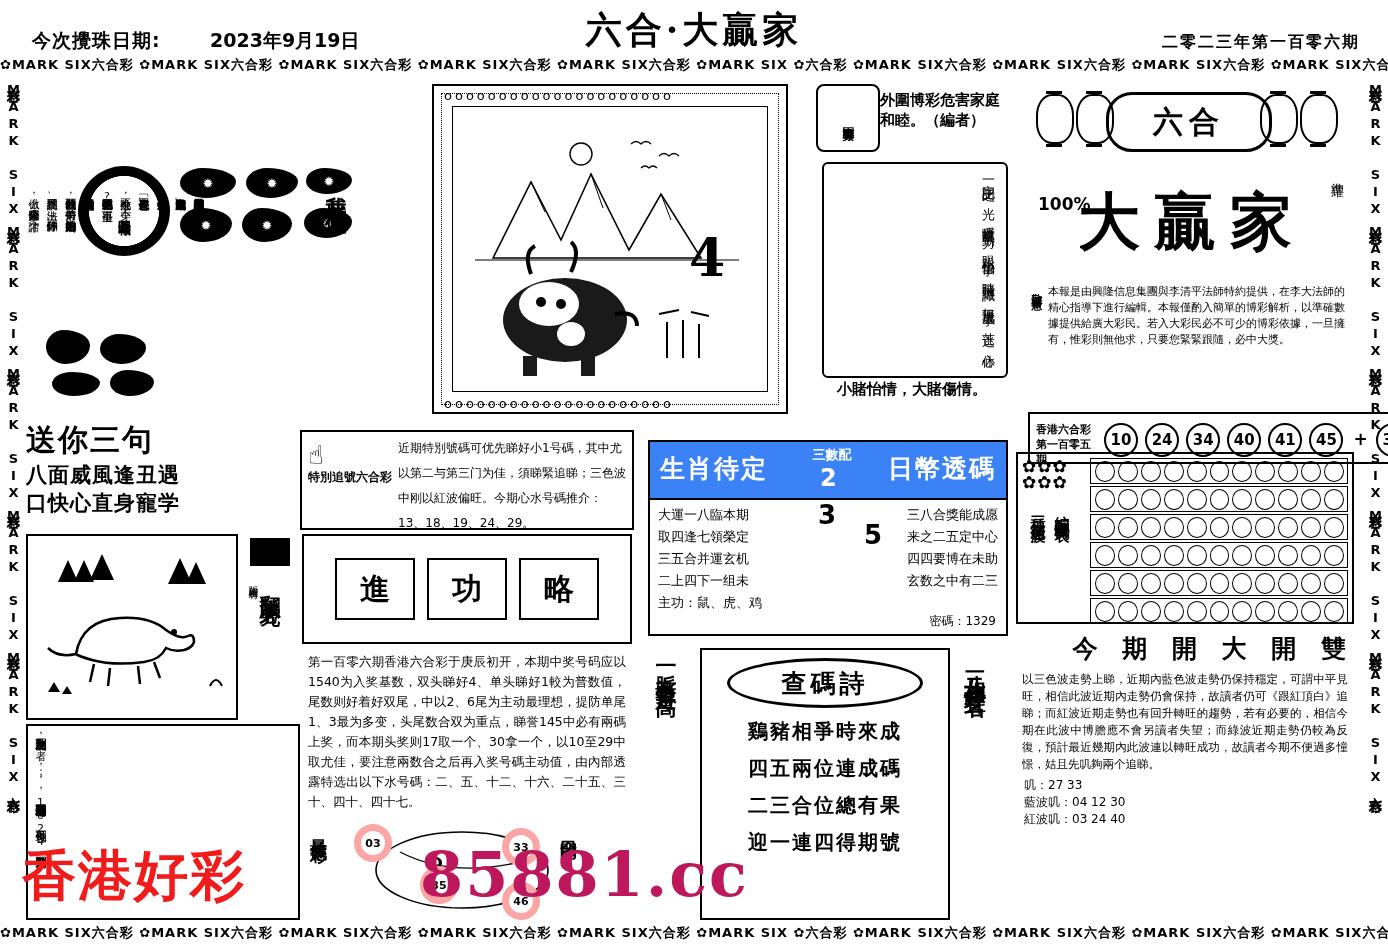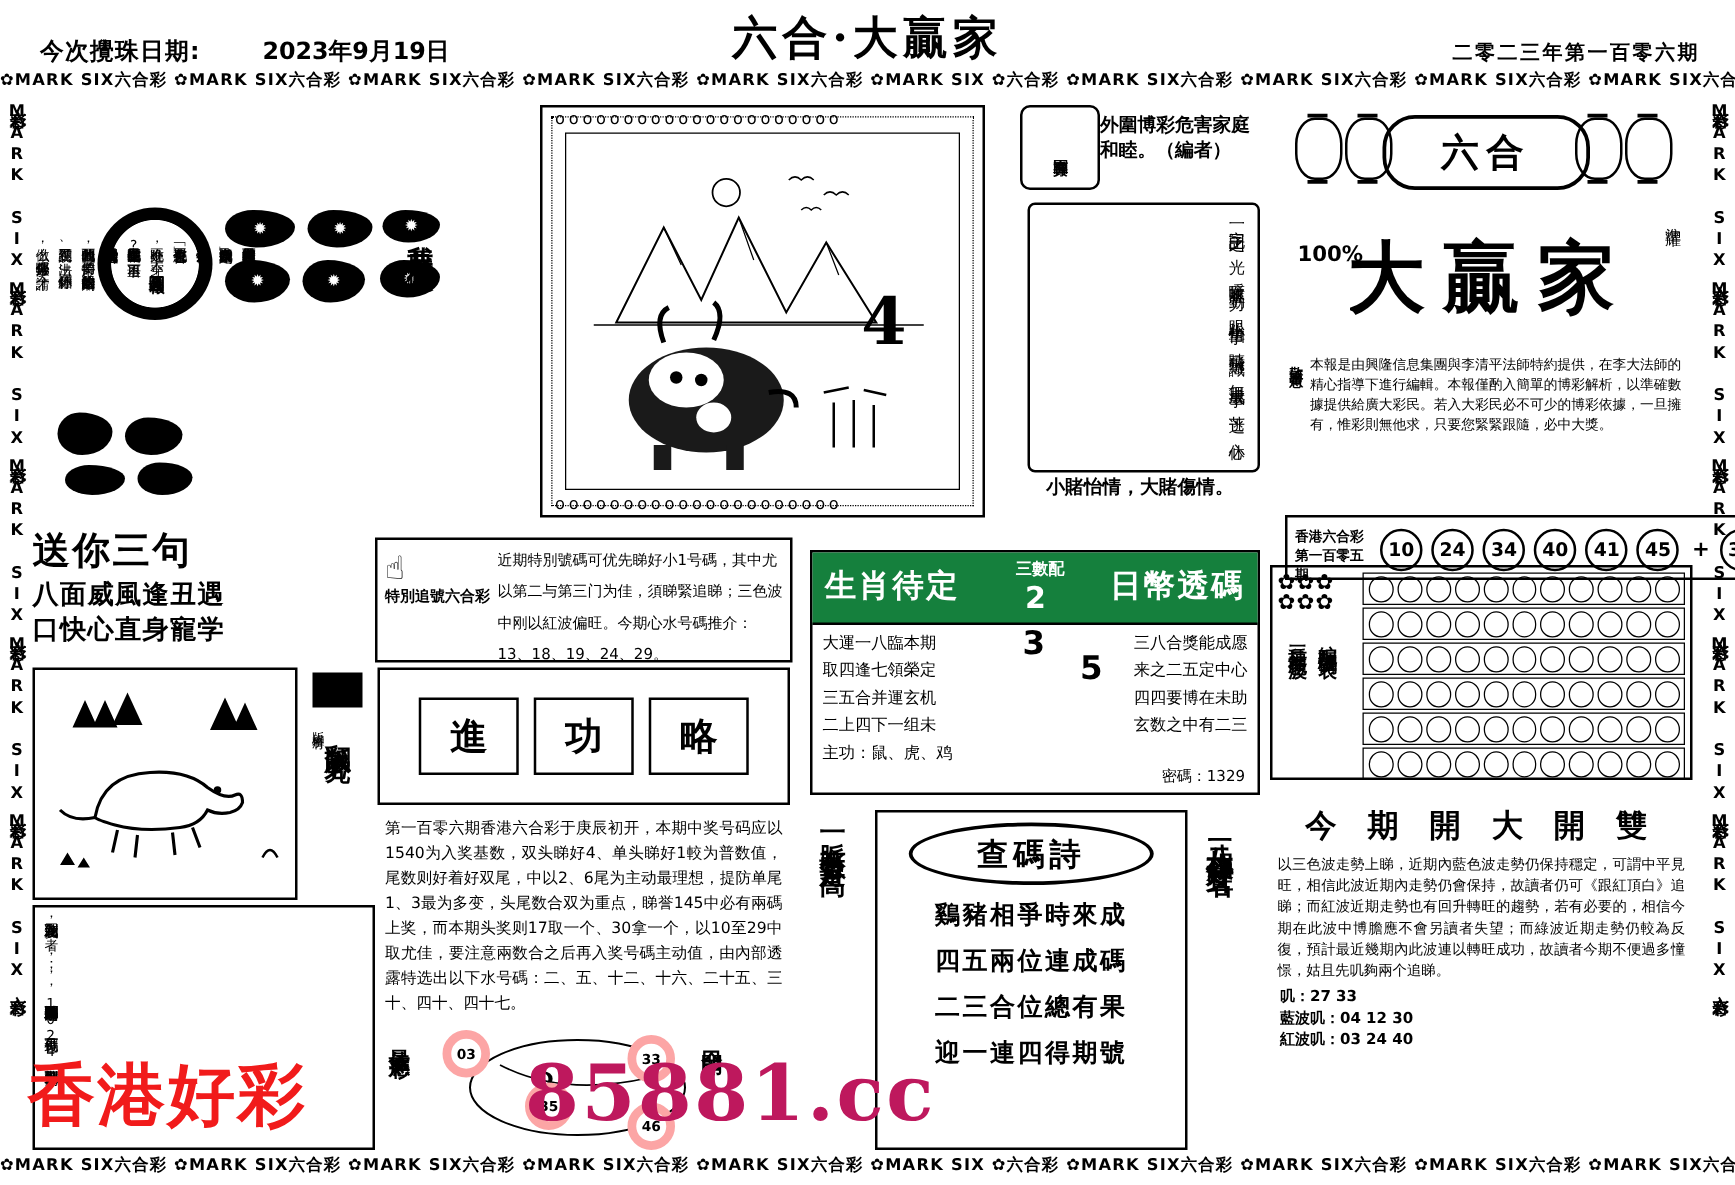--- a/index.html
+++ b/index.html
@@ -93,23 +93,23 @@
   #wavetable{left:1016px;top:452px;width:338px;height:172px;}
   .wt-left{position:absolute;left:4px;top:4px;width:64px;height:162px;}
   .wt-flowers{font-size:17px;letter-spacing:1px;line-height:16px;}
   .wt-vlabel{position:absolute;left:6px;top:46px;writing-mode:vertical-rl;text-orientation:upright;font-size:15px;font-weight:bold;letter-spacing:3px;}
   .wt-rows{position:absolute;left:72px;top:4px;right:4px;bottom:4px;}
   .wt-row{height:26px;border:1px solid #000;margin-bottom:2px;display:flex;align-items:center;padding-left:4px;box-sizing:border-box;}
   .wt-dot{width:19px;height:19px;border:1px solid #000;border-radius:50%;margin-right:3px;}
 
   
   #todaypanel{left:1016px;top:630px;width:338px;height:290px;}
-  .tp-title{font-size:25px;font-weight:bold;letter-spacing:8px;text-align:center;margin-top:14px;}
+  .tp-title{font-size:25px;font-weight:bold;letter-spacing:8px;text-align:right;margin-top:2px;}
   .tp-body{font-size:11.5px;line-height:17px;margin:6px 6px 0 6px;text-align:justify;}
-  .tp-lines{margin:4px 0 0 8px;font-size:12px;line-height:17px;font-weight:bold;}
+  .tp-lines{margin:4px 0 0 8px;font-size:12px;line-height:17px;font-weight:normal;}
 
   
   #sendbanner{left:26px;top:420px;width:266px;height:110px;}
   .sb-l1{font-size:30px;font-weight:bold;letter-spacing:2px;font-family:"DejaVu Serif","Liberation Serif",serif;}
   .sb-l2{font-size:21px;font-weight:bold;letter-spacing:1px;}
   .sb-l3{font-size:21px;font-weight:bold;letter-spacing:1px;}
 
   
   #specialbox{left:300px;top:430px;width:334px;height:100px;}
   .sp-text{position:absolute;left:96px;top:4px;right:4px;font-size:12px;line-height:25px;}
@@ -145,21 +145,21 @@
   .cm-oval{margin:8px auto 0;width:190px;height:44px;border:3px solid #000;border-radius:50%;
       display:flex;align-items:center;justify-content:center;font-size:25px;font-weight:bold;letter-spacing:4px;}
   .cm-line{font-size:20px;font-weight:bold;text-align:center;letter-spacing:2px;margin-top:10px;}
 
   
   #sanba{left:950px;top:648px;width:58px;height:272px;}
   .sb-v{writing-mode:vertical-rl;text-orientation:upright;font-size:22px;font-weight:bold;letter-spacing:4px;padding:6px 0 0 10px;}
 
   
   #threenum{left:648px;top:440px;width:360px;height:196px;}
-  .tn-head{height:56px;border-bottom:2px solid #000;position:relative;background:#15803d;color:#fff;}
+  .tn-head{height:56px;border-bottom:2px solid #000;position:relative;background:#3b82f6;color:#fff;}
   .tn-head .hl{position:absolute;left:10px;top:10px;font-size:25px;font-weight:bold;letter-spacing:2px;}
   .tn-head .hr{position:absolute;right:10px;top:10px;font-size:25px;font-weight:bold;letter-spacing:2px;}
   .tn-head .hc{position:absolute;left:152px;top:4px;font-size:13px;font-weight:bold;color:#fff;text-align:center;width:60px;}
   .tn-cols{display:flex;font-size:13px;line-height:22px;padding:6px 8px;}
   .tn-col{flex:1;}
   .tn-big{position:absolute;left:168px;top:58px;font-size:26px;font-weight:bold;}
   .tn-big2{position:absolute;left:214px;top:78px;font-size:26px;font-weight:bold;}
   .tn-code{position:absolute;right:10px;bottom:4px;font-size:12px;}
 
   

